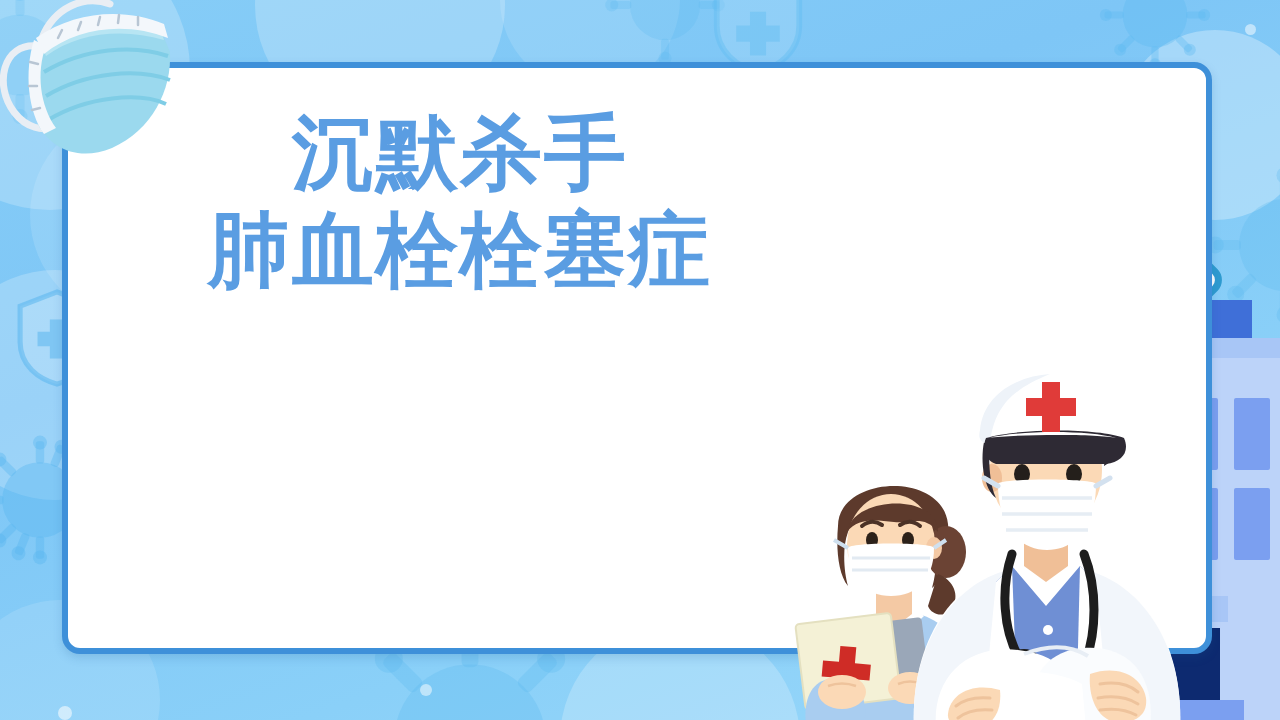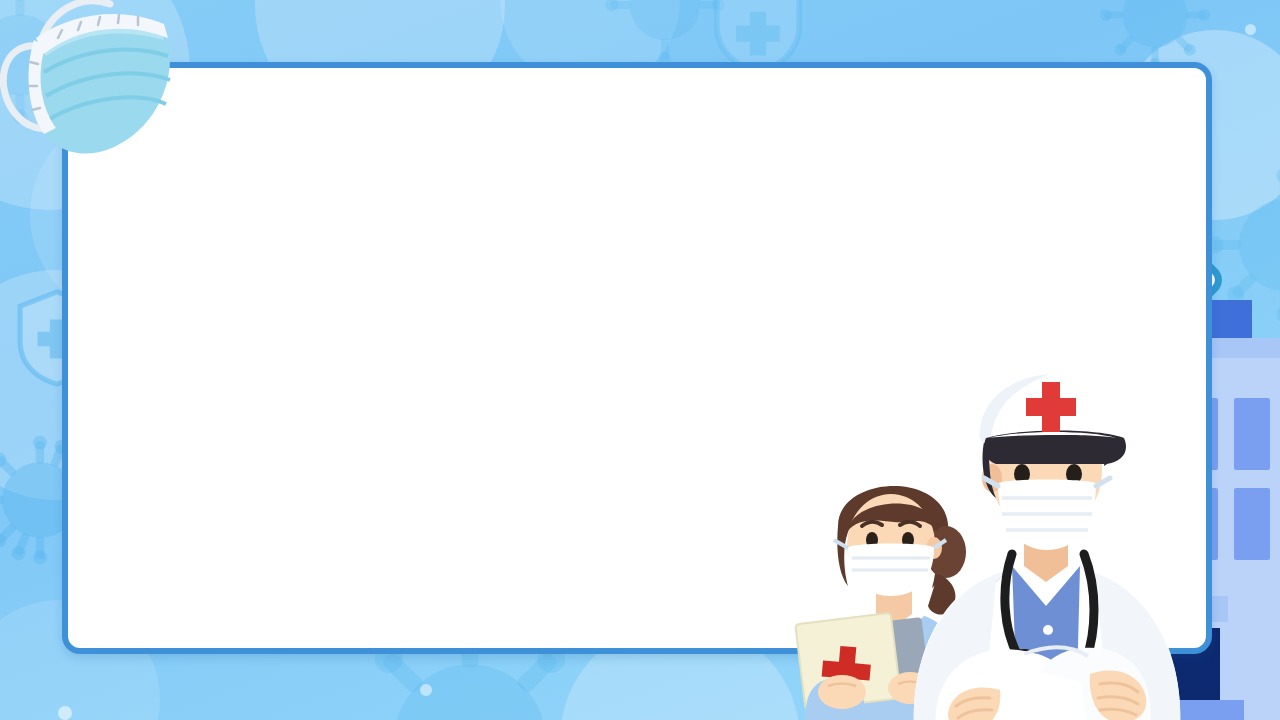--- a/index.html
+++ b/index.html
@@ -320,20 +320,24 @@
         <rect x="-42" y="-42" width="84" height="84" rx="12" fill="#ffffff" stroke="#2e9bd0" stroke-width="7"></rect>
       </g>
       <g transform="translate(106 42)">
         <path d="M-11 -34 h22 v23 h23 v22 h-23 v23 h-22 v-23 h-23 v-22 h23 z" fill="#f24a48"></path>
       </g>
     </svg>
   </div>
 
   <div id="card"></div>
 
+  <div id="title-block">
+    <div id="title-line-1" class="title-line">沉默杀手</div>
+    <div id="title-line-2" class="title-line">肺血栓栓塞症</div>
+  </div>
 
   <div id="nurse">
     <svg viewBox="0 0 210 285" aria-hidden="true">
 
       <path d="M26 285 C22 215 54 178 100 172 C150 166 186 205 190 285 Z" fill="#a9cdf0"></path>
 
       <path d="M74 176 L104 205 L134 176 L120 166 L104 186 L88 166 Z" fill="#ffffff"></path>
 
       <path d="M86 140 h36 v34 l-18 14 l-18 -14 z" fill="#f4c9a4"></path>
 

